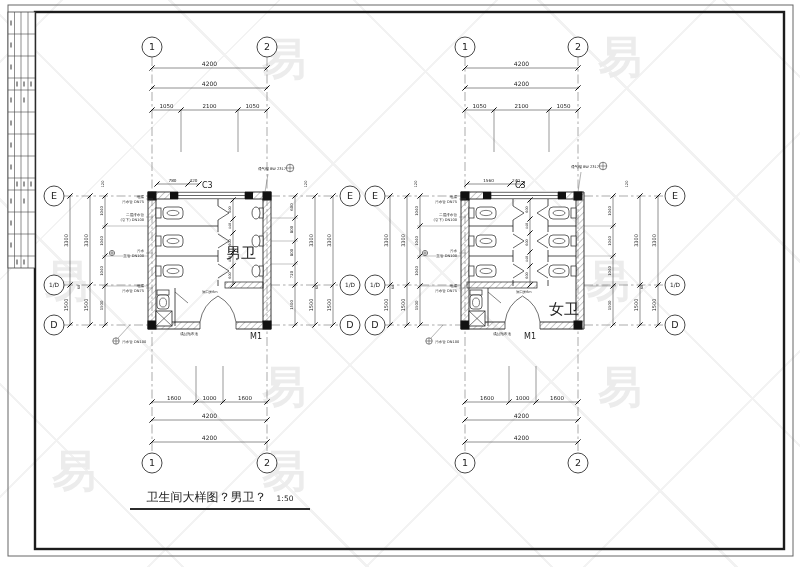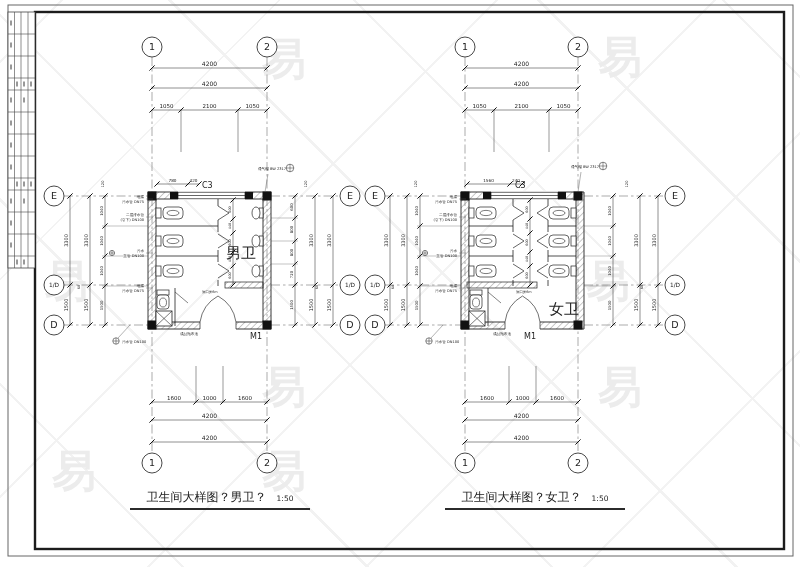--- a/index.html
+++ b/index.html
@@ -565,16 +565,13 @@
           <line x1="429" y1="337.8" x2="429" y2="344.2" stroke="#333" stroke-width="0.5"></line>
           <text x="435" y="342.5" font-size="3.6" fill="#222" font-family="&quot;DejaVu Sans&quot;,sans-serif">污水管 DN100</text>
           <line x1="431" y1="338" x2="443" y2="325" stroke="#555" stroke-width="0.45"></line>
         </g>
       </g>
     </svg>
 
   <div class="dtitle left">
     <span class="t">卫生间大样图？男卫？</span><span class="s">1:50</span>
   </div>
-  <div class="dtitle right">
-    <span class="t">卫生间大样图？女卫？</span><span class="s">1:50</span>
-  </div>
 </div>
 
 </body></html>

